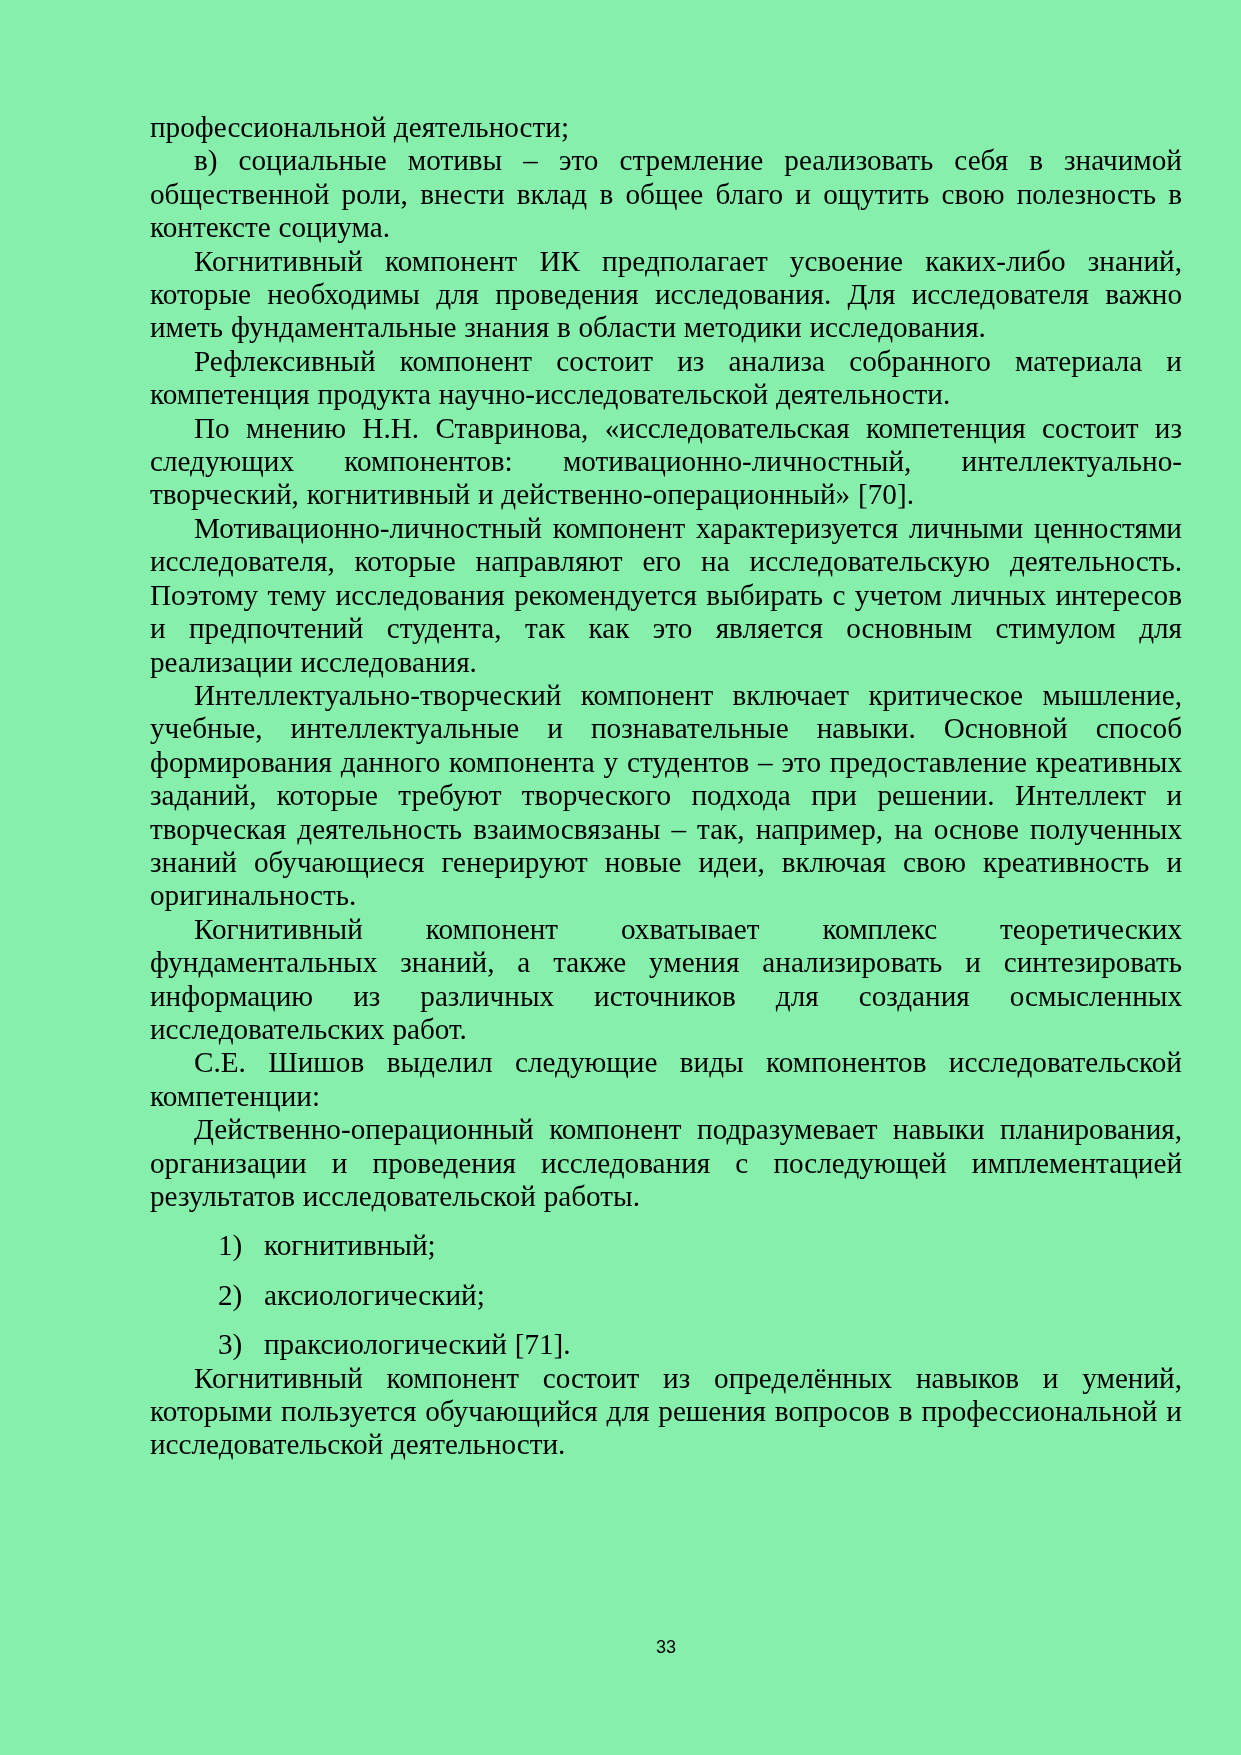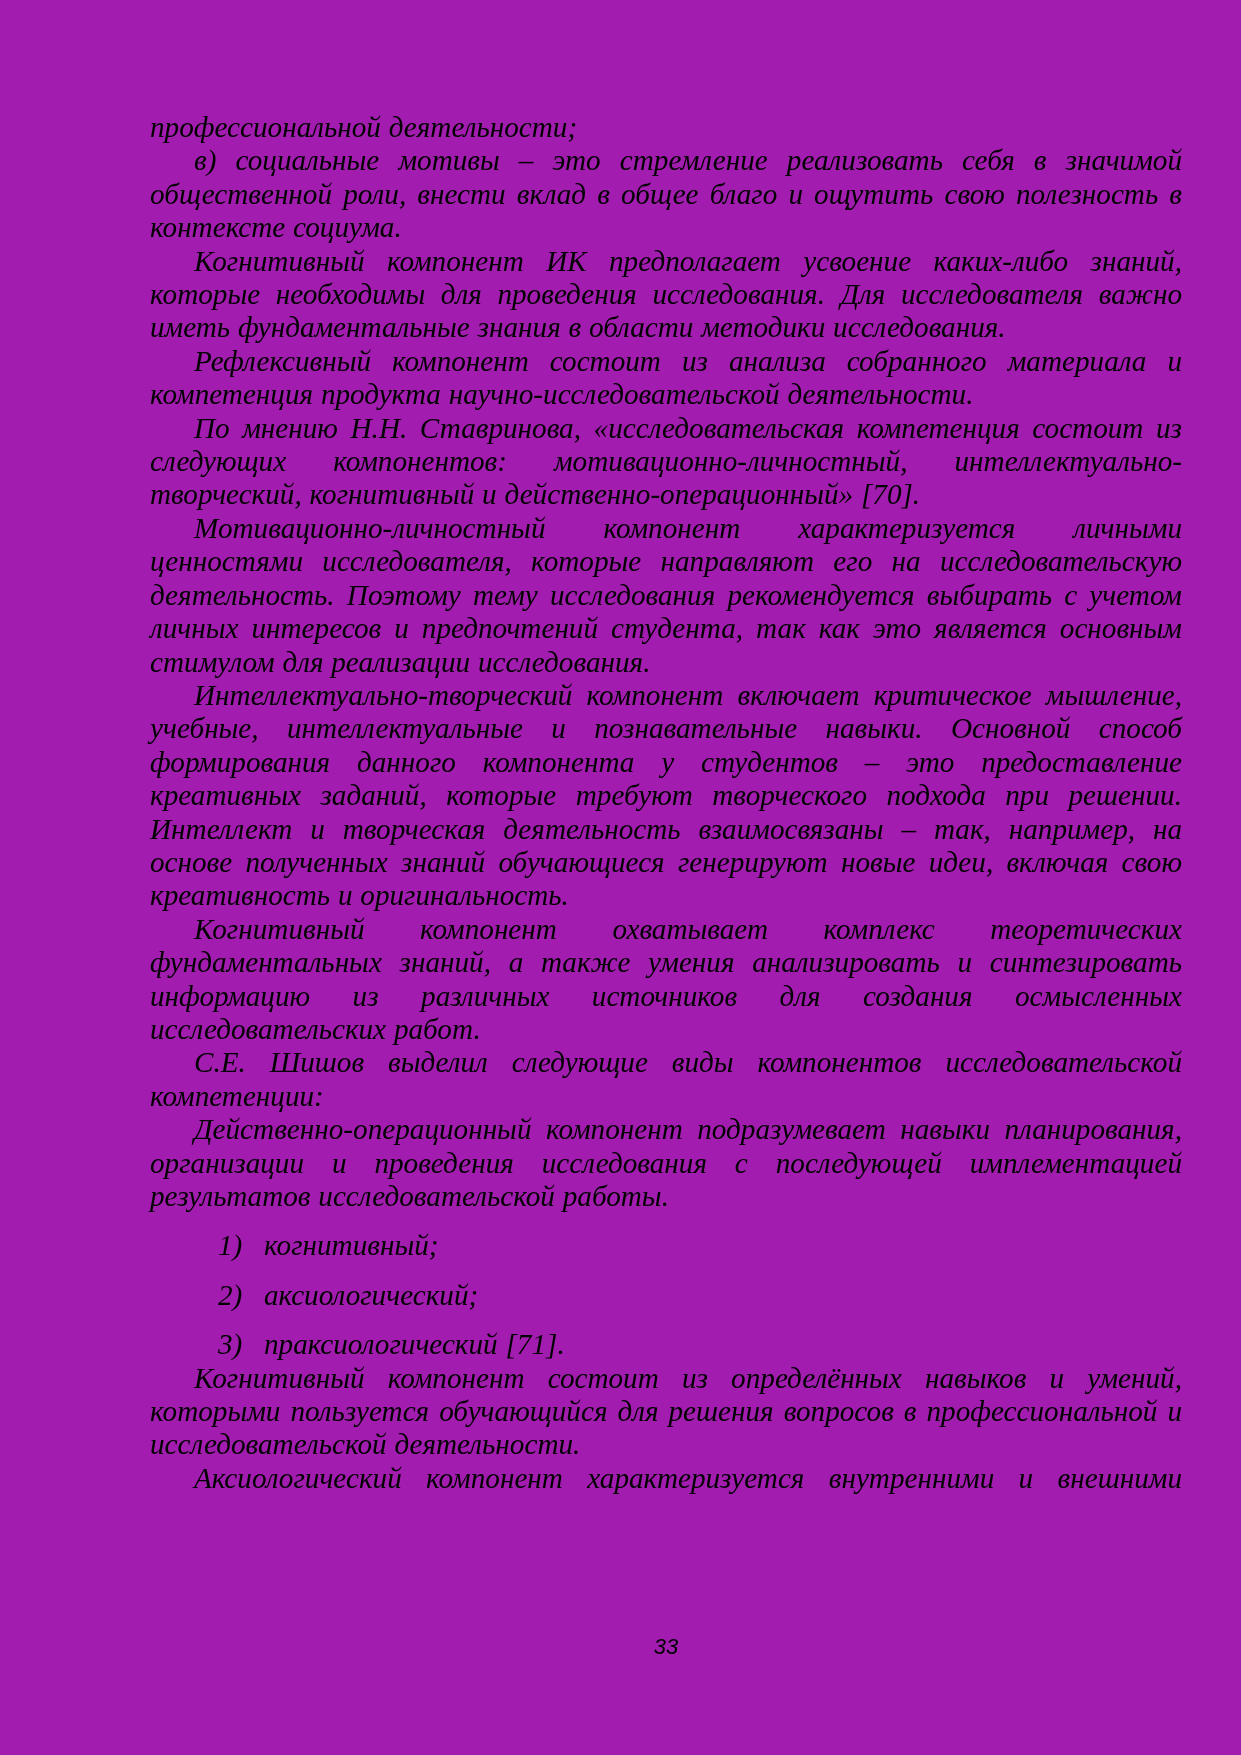--- a/index.html
+++ b/index.html
@@ -11,22 +11,21 @@
     width: 1241px;
     height: 1755px;
     position: relative;
     font-family: "Liberation Serif", "DejaVu Serif", serif;
     color: #000000;
     overflow: hidden;
   }
   .page {
     position: absolute;
     inset: 0;
-    background: #a21caf;
-    font-style: italic;
+    background: #86efac;
   }
   .text-block {
     position: absolute;
     left: 150px;
     top: 111px;
     width: 1032px;
   }
   .para {
     margin: 0;
     padding: 0;
@@ -57,21 +56,21 @@
   }
   .footer {
     position: absolute;
     left: 150px;
     top: 1634px;
     width: 1032px;
     text-align: center;
   }
   .page-num {
     font-family: "Liberation Sans", "DejaVu Sans", sans-serif;
-    font-size: 22px;
+    font-size: 18px;
     line-height: 26px;
     color: #000000;
   }
 </style>
 </head>
 <body>
 
 <div class="page">
   <main class="text-block" id="body-container">
       <p class="para continuation">профессиональной деятельности;</p>
@@ -81,18 +80,17 @@
       <p class="para indent">По мнению Н.Н. Ставринова, «исследовательская компетенция состоит из следующих компонентов: мотивационно-личностный, интеллектуально-творческий, когнитивный и действенно-операционный» [70].</p>
       <p class="para indent">Мотивационно-личностный компонент характеризуется личными ценностями исследователя, которые направляют его на исследовательскую деятельность. Поэтому тему исследования рекомендуется выбирать с учетом личных интересов и предпочтений студента, так как это является основным стимулом для реализации исследования.</p>
       <p class="para indent">Интеллектуально-творческий компонент включает критическое мышление, учебные, интеллектуальные и познавательные навыки. Основной способ формирования данного компонента у студентов – это предоставление креативных заданий, которые требуют творческого подхода при решении. Интеллект и творческая деятельность взаимосвязаны – так, например, на основе полученных знаний обучающиеся генерируют новые идеи, включая свою креативность и оригинальность.</p>
       <p class="para indent">Когнитивный компонент охватывает комплекс теоретических фундаментальных знаний, а также умения анализировать и синтезировать информацию из различных источников для создания осмысленных исследовательских работ.</p>
       <p class="para indent">С.Е. Шишов выделил следующие виды компонентов исследовательской компетенции:</p>
       <p class="para indent">Действенно-операционный компонент подразумевает навыки планирования, организации и проведения исследования с последующей имплементацией результатов исследовательской работы.</p>
       <p class="para list"><span class="marker">1)</span><span>когнитивный;</span></p>
       <p class="para list"><span class="marker">2)</span><span>аксиологический;</span></p>
       <p class="para list"><span class="marker">3)</span><span>праксиологический [71].</span></p>
       <p class="para indent">Когнитивный компонент состоит из определённых навыков и умений, которыми пользуется обучающийся для решения вопросов в профессиональной и исследовательской деятельности.</p>
-      <p class="para open">Аксиологический компонент характеризуется внутренними и внешними</p>
     </main>
   <footer class="footer">
     <span class="page-num">33</span>
   </footer>
 </div>
 
 </body></html>

